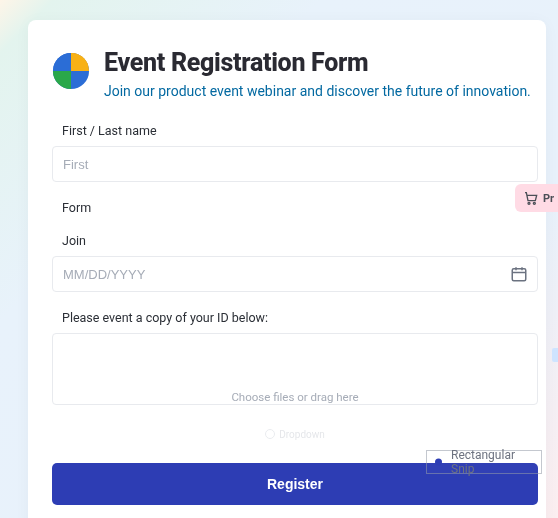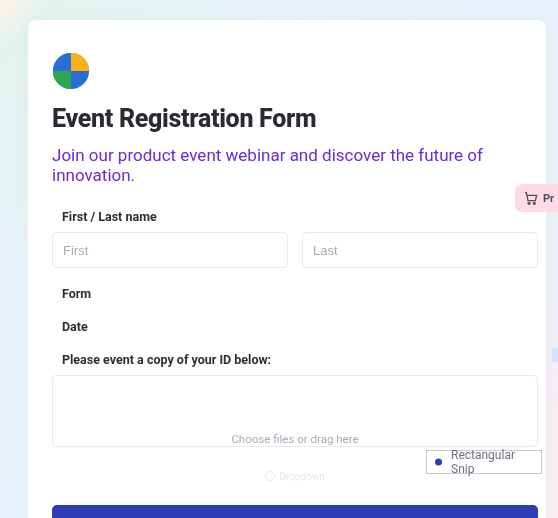--- a/index.html
+++ b/index.html
@@ -12,26 +12,26 @@
       position: relative;
     }
     .form-card {
       background: #ffffff;
       border-radius: 8px;
       margin: 20px 0 0 28px;
       padding: 28px 8px 28px 24px;
       width: 518px;
       box-shadow: 0 2px 16px rgba(0,0,0,0.04);
     }
-    .header { display: flex; align-items: flex-start; gap: 14px; margin-bottom: 24px; flex-direction: column; }
+    .header { display: flex; align-items: flex-start; gap: 14px; margin-bottom: 24px; }
     .logo { width: 38px; height: 38px; flex-shrink: 0; margin-top: 4px; }
     .title { font-size: 25px; font-weight: 800; color: #2a2a32; letter-spacing: -0.3px; }
-    .subtitle { font-size: 17px; color: #6d28d9; margin-top: 12px; }
+    .subtitle { font-size: 14px; color: #0369a1; margin-top: 6px; }
     .field-group { margin-bottom: 18px; }
-    .field-label { font-size: 12.5px; font-weight: 700; color: #2b2f36; margin-bottom: 8px; display: block; padding-left: 10px; }
+    .field-label { font-size: 12.5px; font-weight: 400; color: #2b2f36; margin-bottom: 8px; display: block; padding-left: 10px; }
     .name-row { display: flex; gap: 14px; }
     .text-input {
       width: 100%;
       height: 36px;
       padding: 3px 10px;
       border: 1px solid #e8eaee;
       border-radius: 4px;
       font-size: 13px;
       color: #2a2a32;
       background: #fff;
@@ -150,30 +150,38 @@
     <div>
       <h1 class="title">Event Registration Form</h1>
       <p class="subtitle">Join our product event webinar and discover the future of innovation.</p>
     </div>
   </div>
 
   <div class="field-group">
     <label class="field-label">First / Last name</label>
     <div class="name-row">
       <input class="text-input" type="text" placeholder="First" style="">
-      <input class="text-input" type="text" placeholder="Last" style="">
     </div>
   </div>
 
   <div class="field-group">
     <label class="field-label">Form</label>
   </div>
 
   <div class="field-group">
-    <label class="field-label">Date</label>
+    <label class="field-label">Join</label>
+    <div class="date-wrap">
+      <input class="text-input" type="text" placeholder="MM/DD/YYYY" style="">
+      <svg class="date-icon" viewBox="0 0 24 24" fill="none" stroke="currentColor" stroke-width="2">
+        <rect x="3" y="5" width="18" height="16" rx="2"></rect>
+        <line x1="3" y1="10" x2="21" y2="10"></line>
+        <line x1="8" y1="3" x2="8" y2="7"></line>
+        <line x1="16" y1="3" x2="16" y2="7"></line>
+      </svg>
+    </div>
   </div>
 
   <div class="field-group">
     <label class="field-label">Please event a copy of your ID below:</label>
     <div class="upload-zone">
       <span>Choose files or drag here</span>
     </div>
   </div>
 
   <div class="dropdown-ghost">

